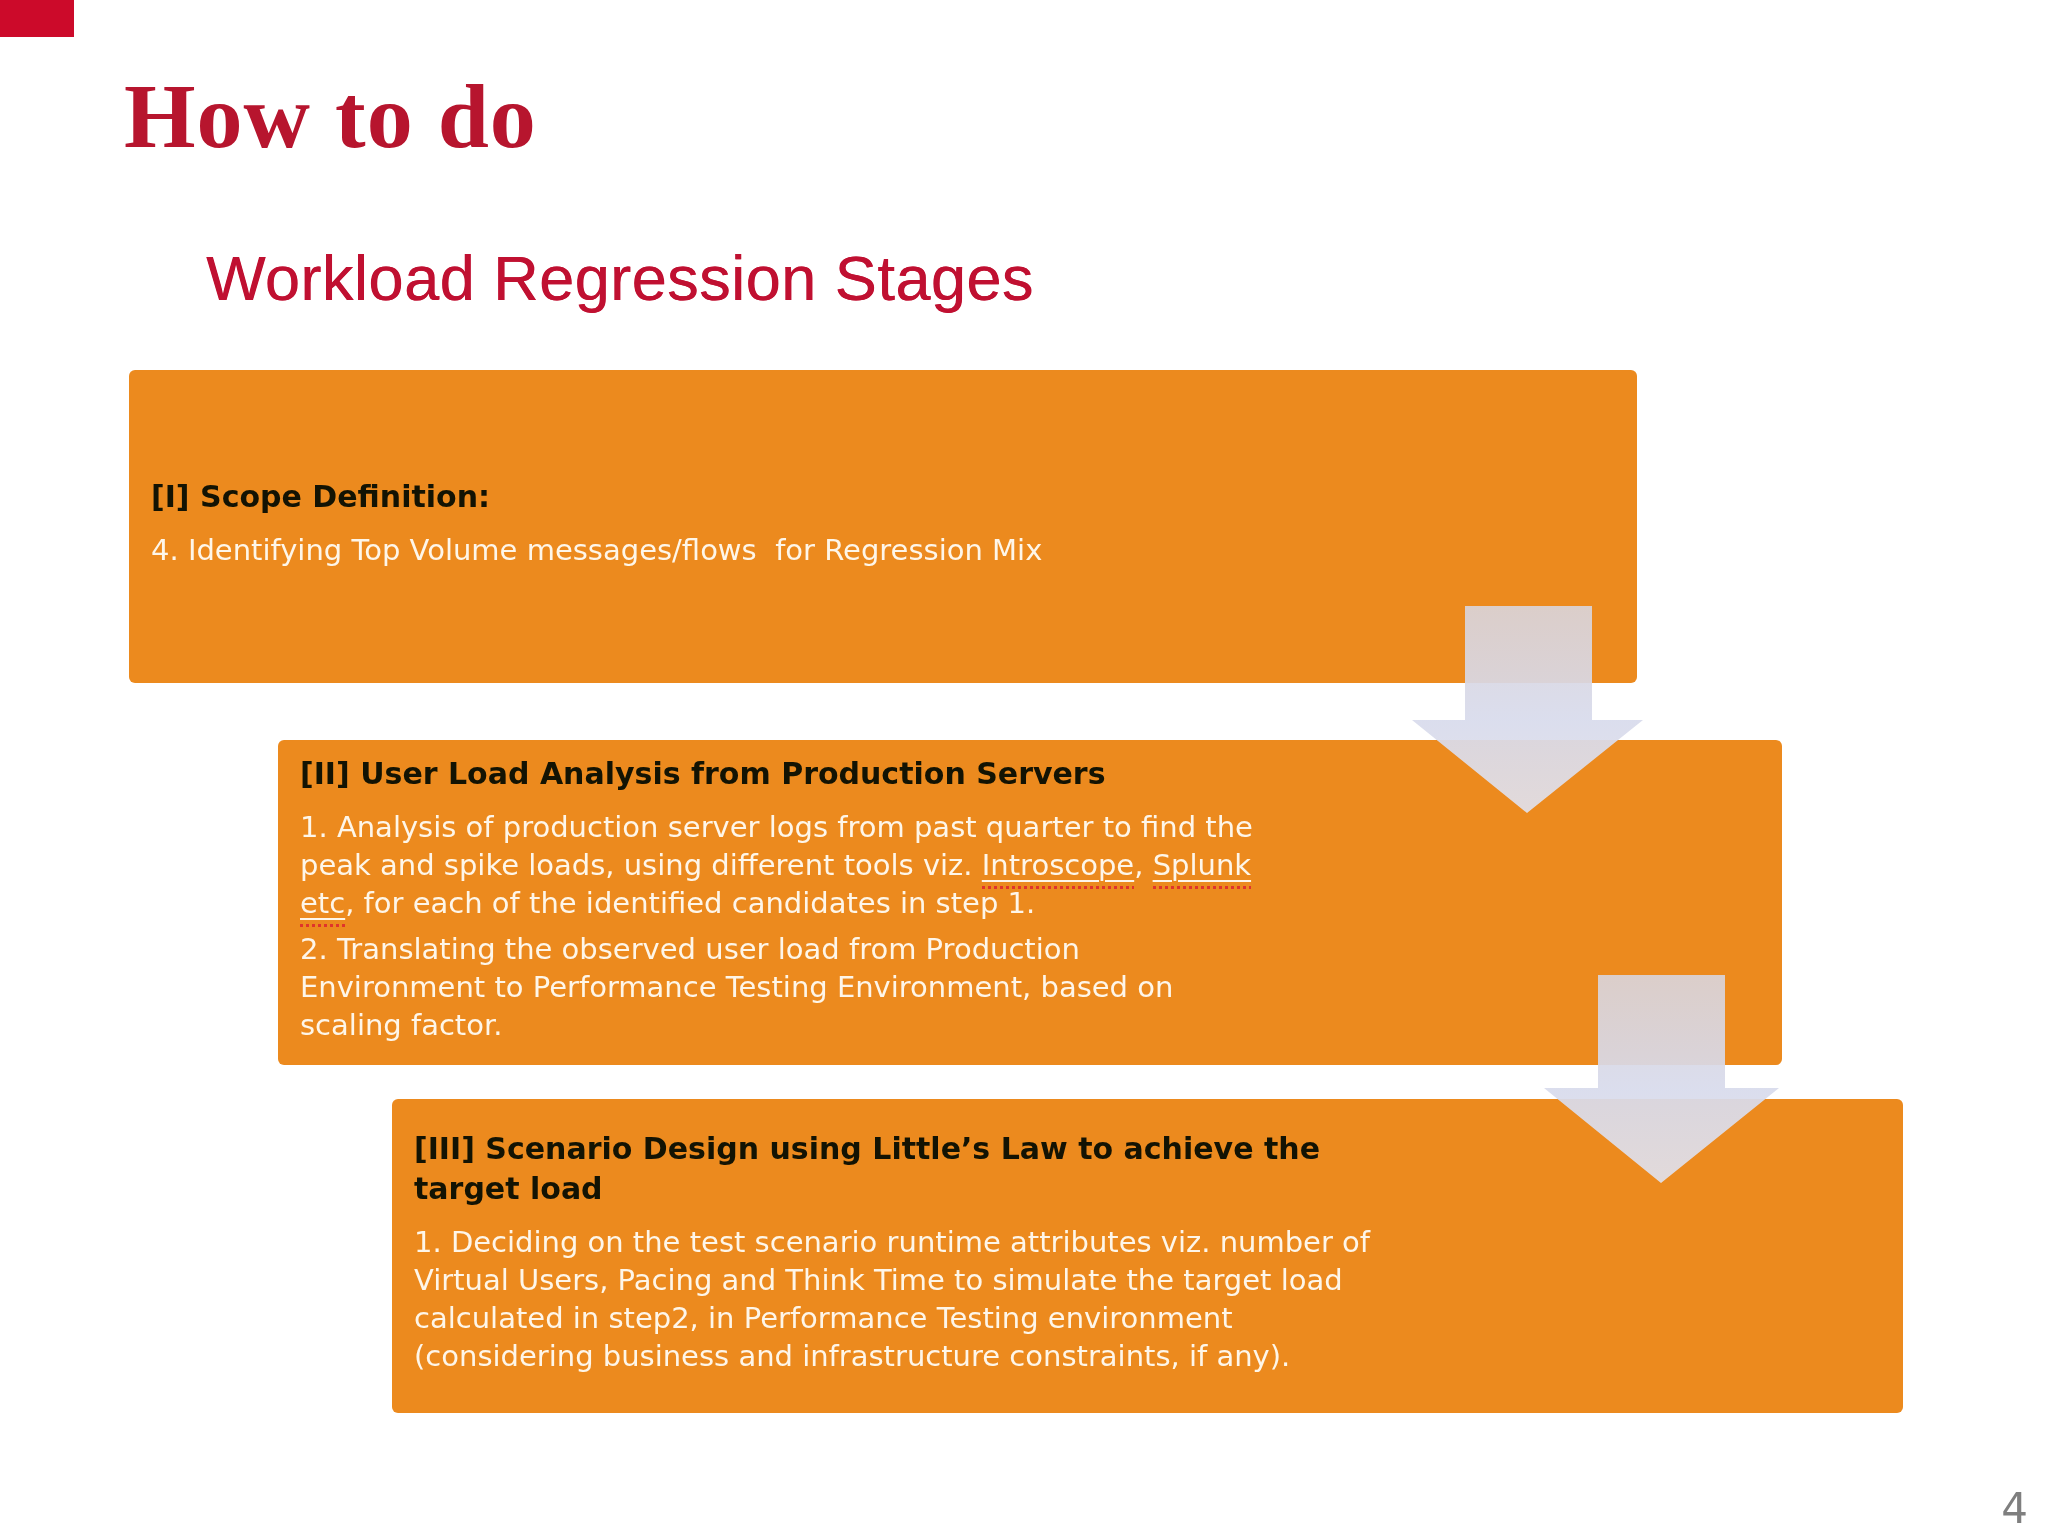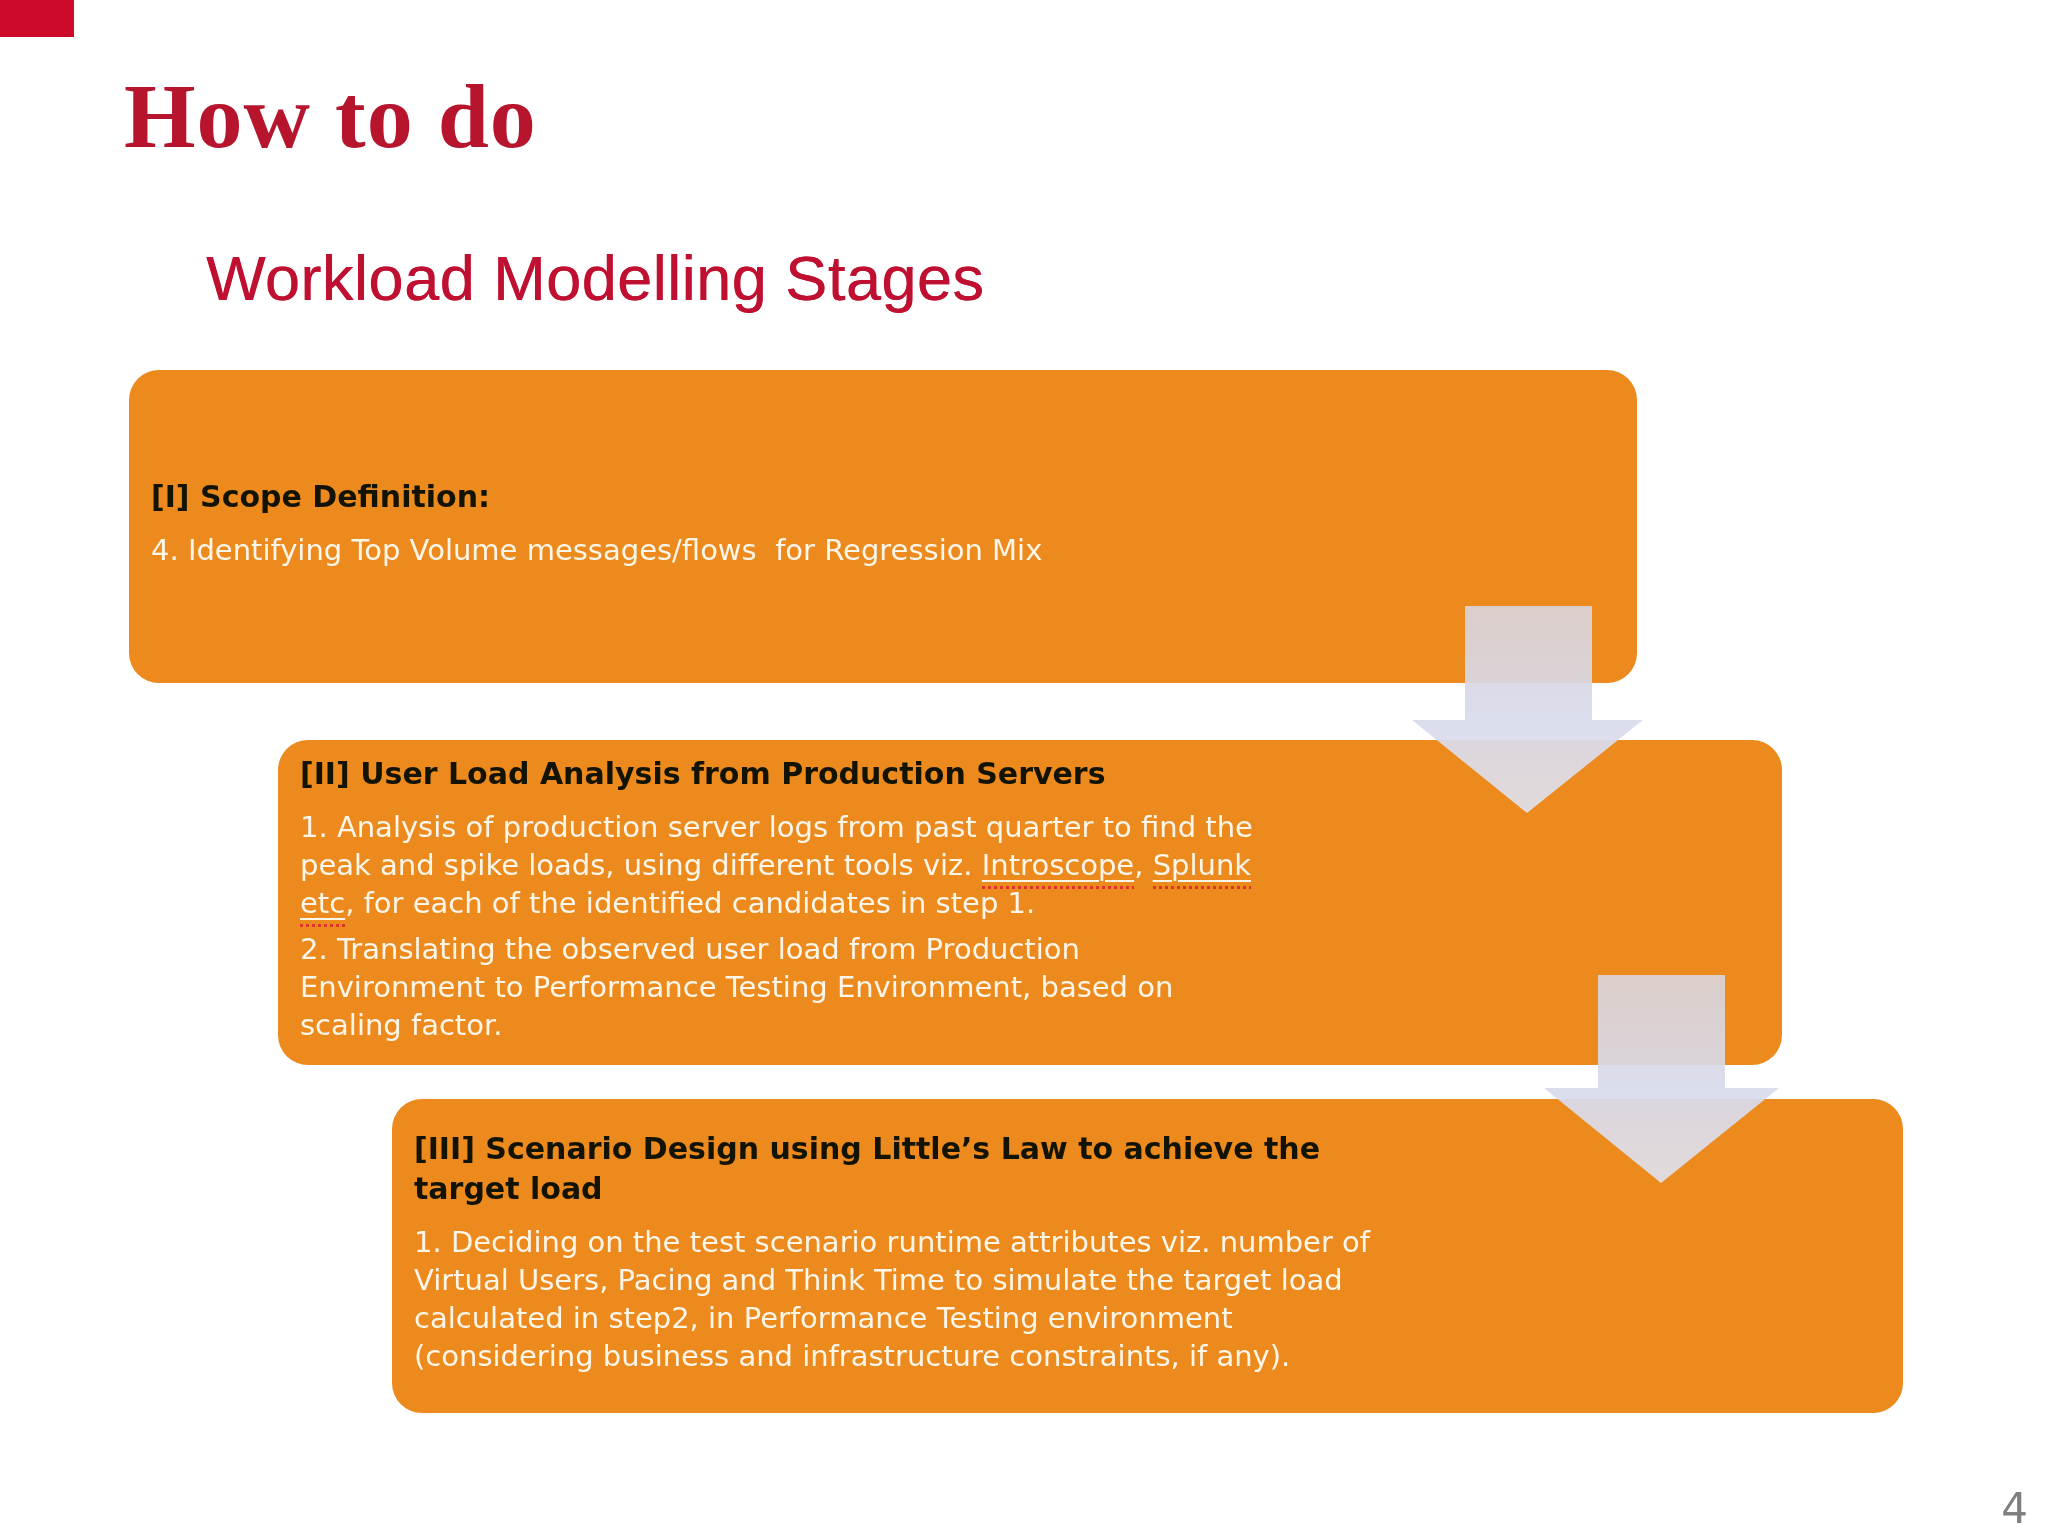--- a/index.html
+++ b/index.html
@@ -28,21 +28,21 @@
     font-family:"Liberation Sans","DejaVu Sans",sans-serif;
     font-weight:normal;font-size:63px;line-height:1.1;letter-spacing:.5px;
     color:var(--subtitle-red,#C01031);
     text-shadow:.5px 0 0 currentColor;
     white-space:pre;
   }
 
   .box{
     position:absolute;box-sizing:border-box;
     background:var(--box-orange,#EC8A1E);
-    border-radius:30px;
+    border-radius:6px;
     display:flex;flex-direction:column;justify-content:center;
     padding:10px 22px;
   }
   .box1{left:129px;top:370px;width:1508px;height:313px;}
   .box2{left:278px;top:740px;width:1504px;height:325px;}
   .box3{left:392px;top:1099px;width:1511px;height:314px;}
 
   .box h3{
     margin:0 0 6px 0;
     font-size:30px;font-weight:bold;line-height:40px;
@@ -86,21 +86,21 @@
 </style>
 </head>
 <body>
 
 <div class="slide">
 
   <div class="corner-accent"></div>
 
   <h1 class="title">How to do</h1>
 
-  <h2 class="subtitle">Workload Modelling Stages</h2>
+  <h2 class="subtitle">Workload Regression Stages</h2>
 
   <section class="box box1">
     <h3>[I] Scope Definition:</h3>
     <div class="body">
         <p><span>4. Identifying Top Volume messages/flows  for Regression Mix</span></p>
       </div>
   </section>
 
   <section class="box box2">
     <h3>[II] User Load Analysis from Production Servers</h3>

